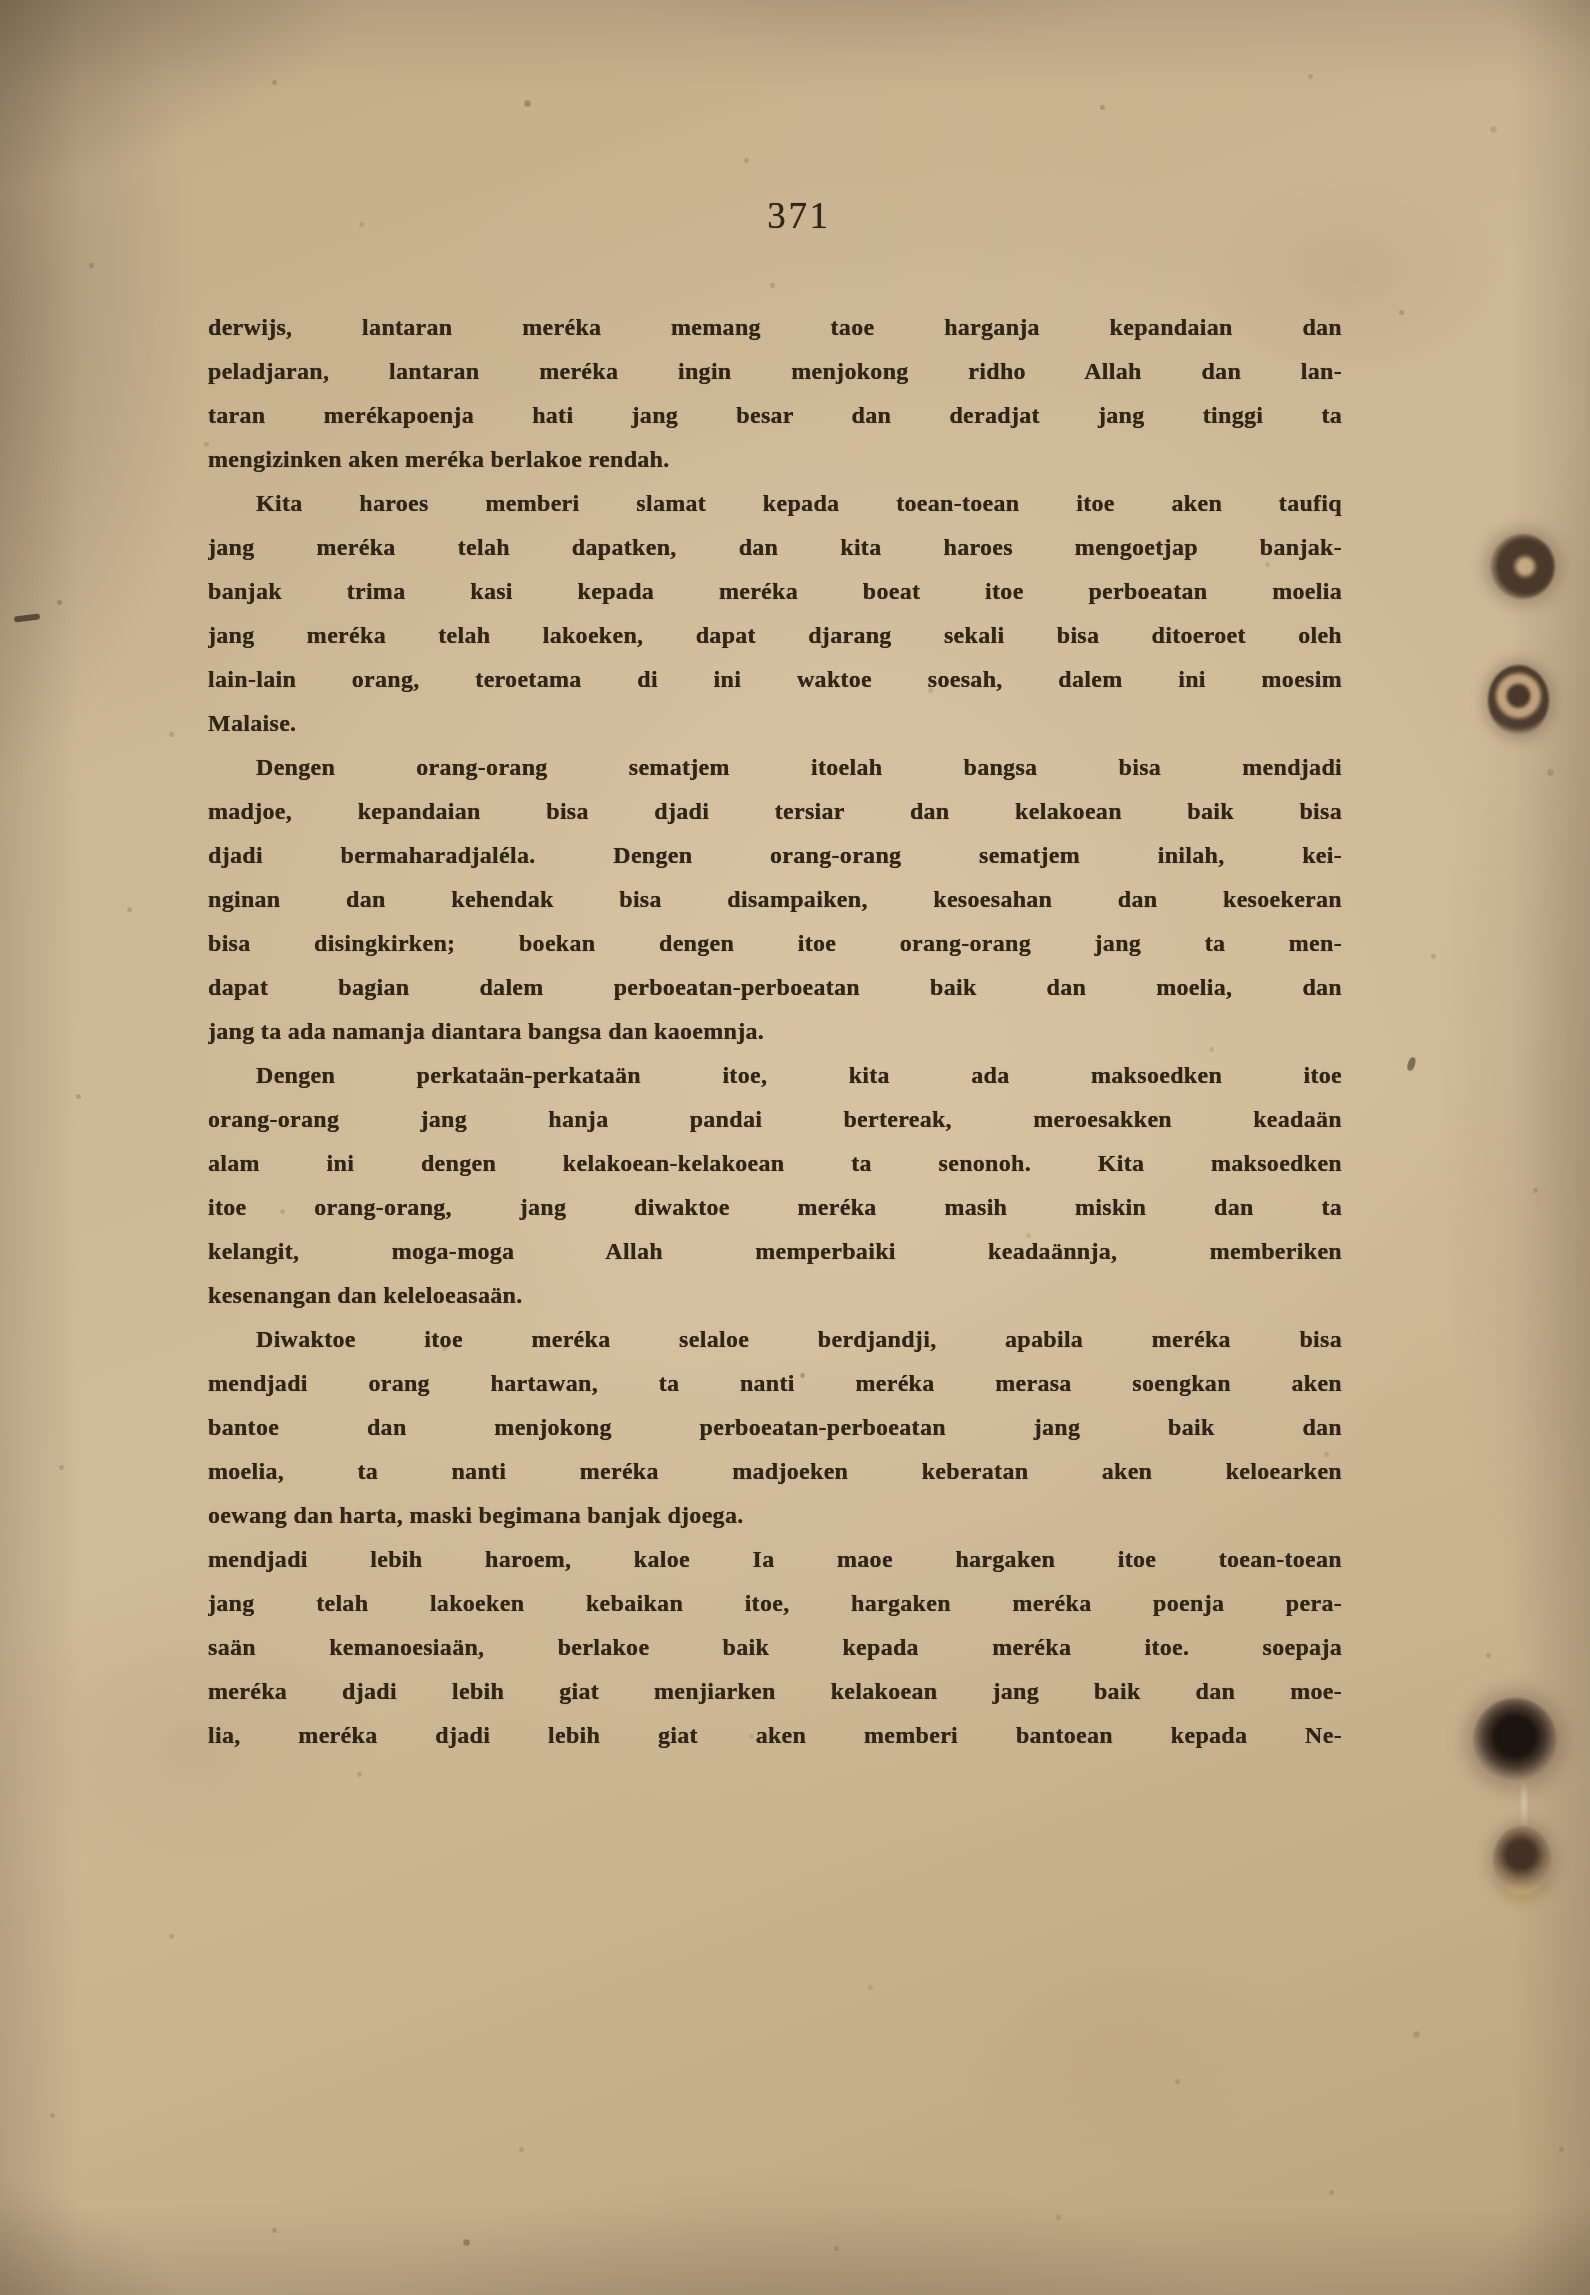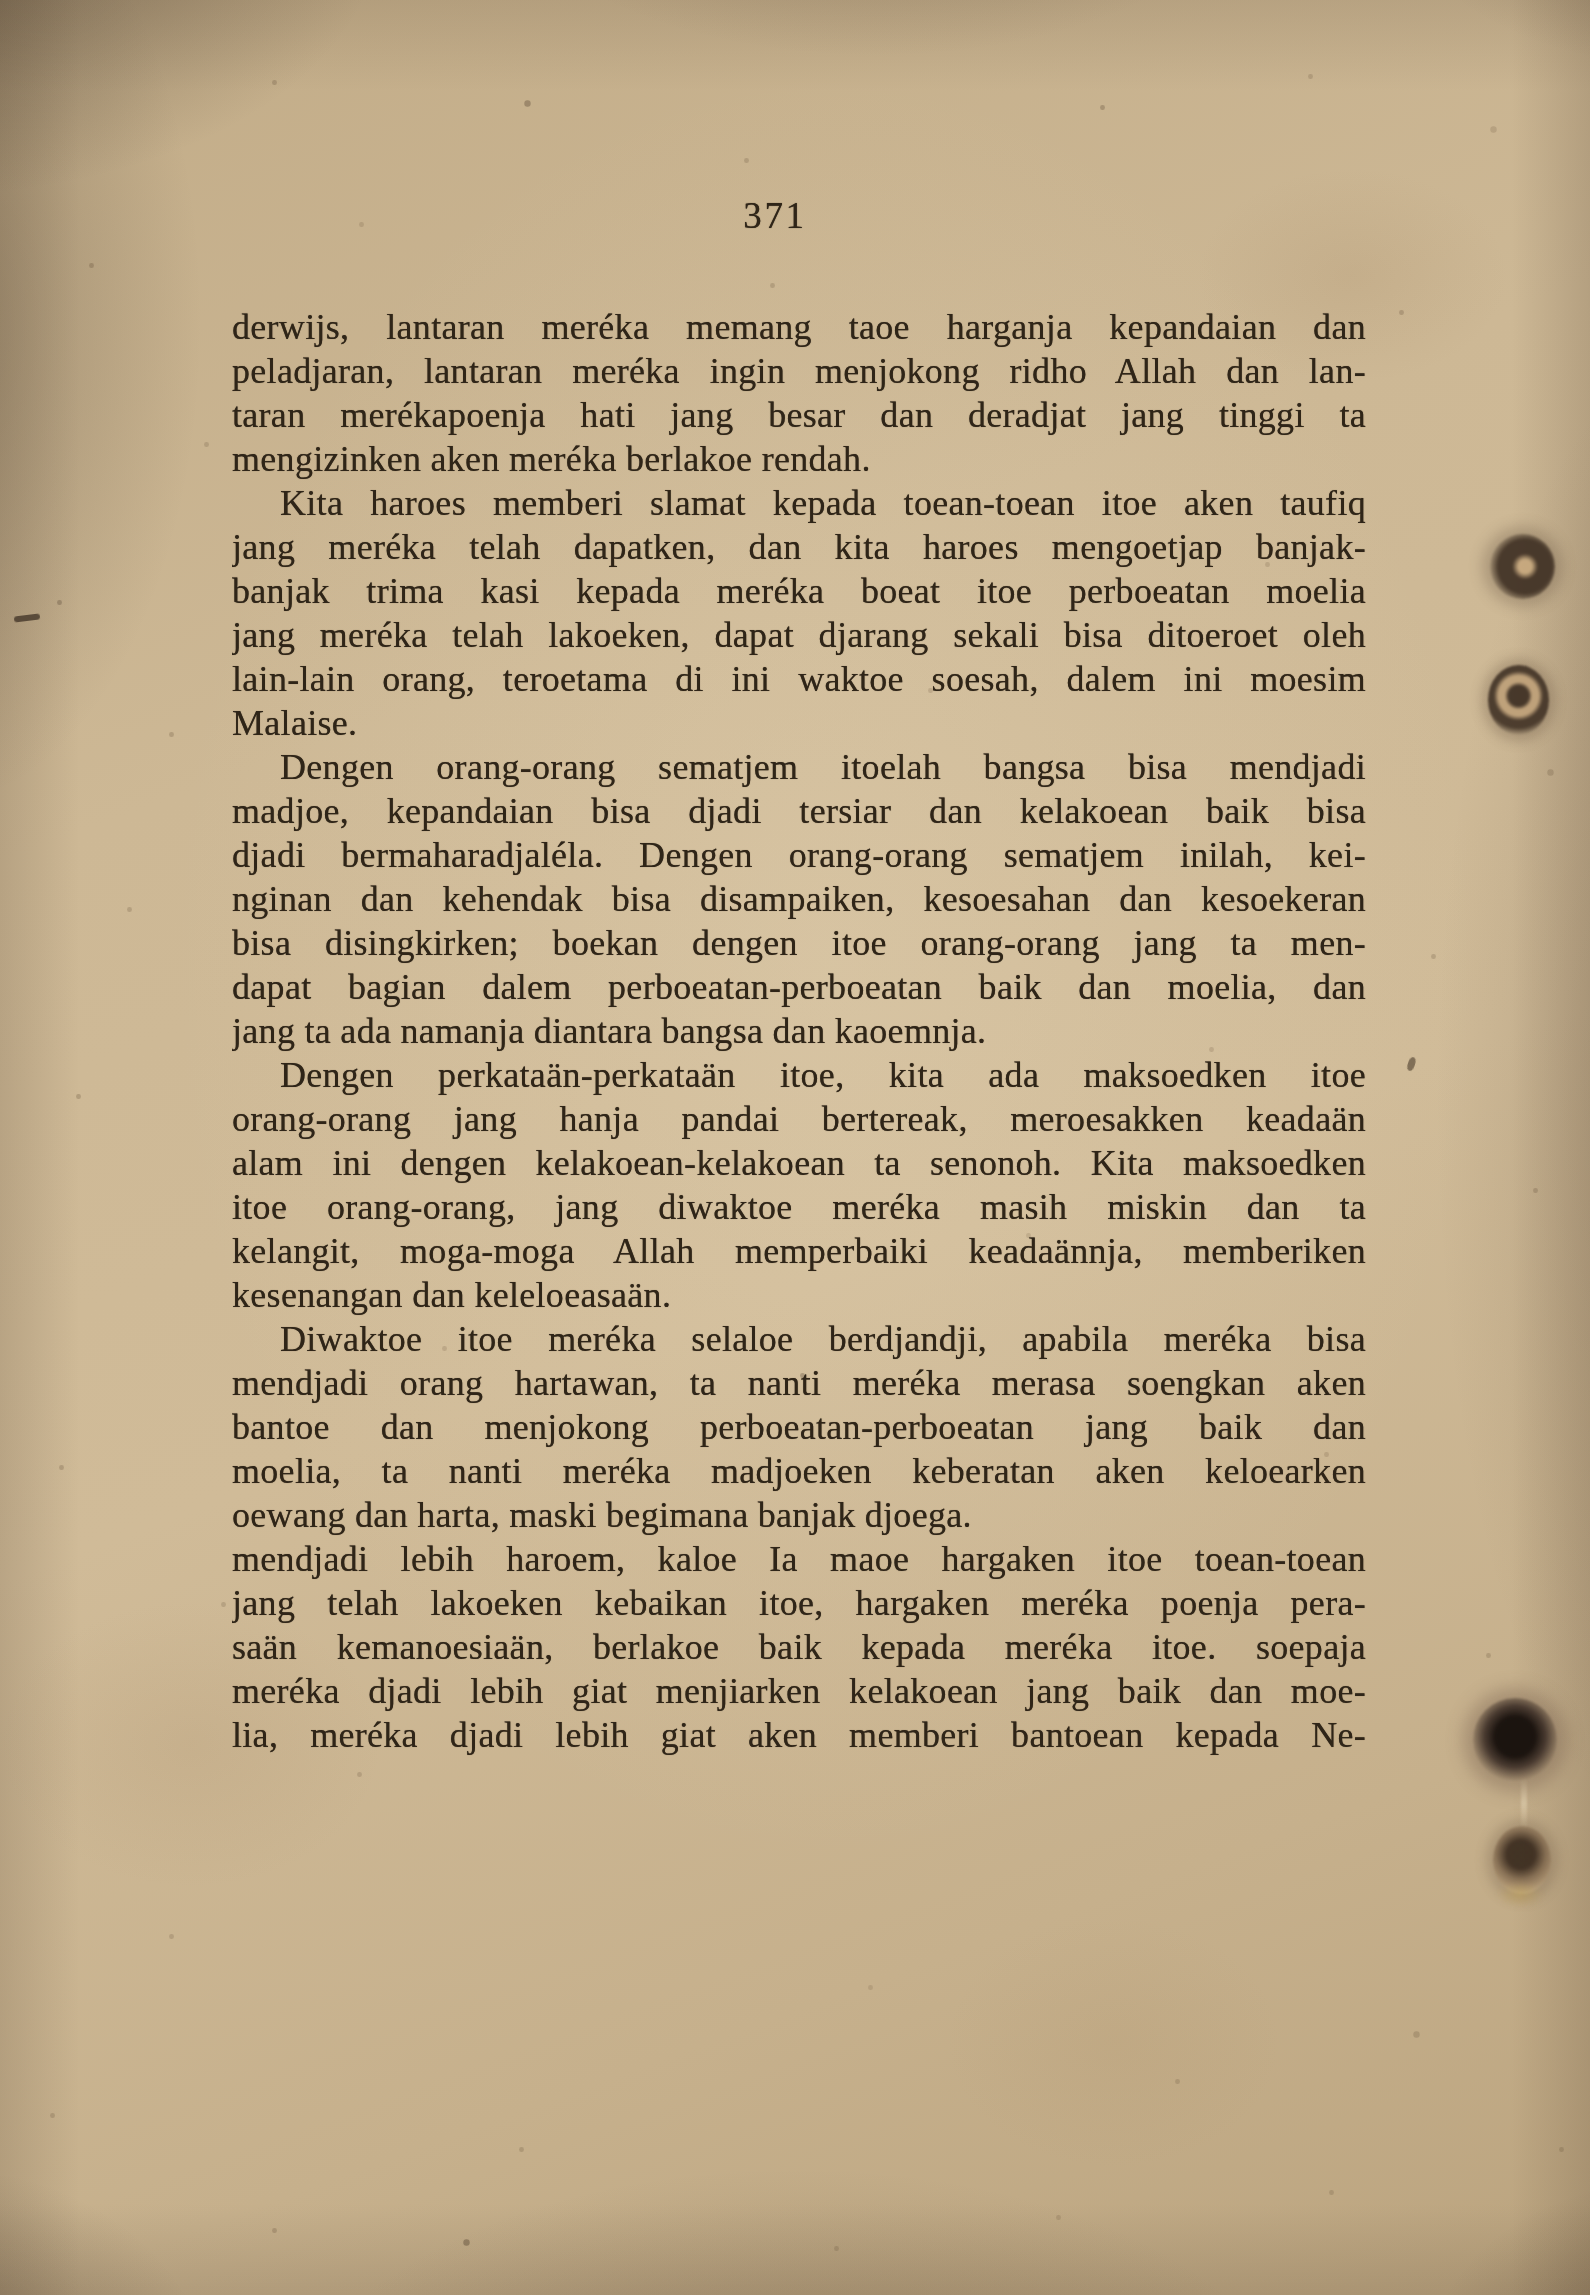--- a/index.html
+++ b/index.html
@@ -59,33 +59,34 @@
       358px 1773px 0 0.9px rgba(92,72,52,.20), 750px 1735px 0 0.9px rgba(92,72,52,.16),
       1415px 2033px 0 1.7px rgba(92,72,52,.22), 170px 1935px 0 0.9px rgba(92,72,52,.20),
       869px 1986px 0 0.9px rgba(92,72,52,.16), 1176px 2080px 0 0.9px rgba(92,72,52,.20),
       520px 2148px 0 0.9px rgba(92,72,52,.22), 1330px 2191px 0 0.9px rgba(92,72,52,.20),
       273px 2229px 0 0.9px rgba(92,72,52,.24), 835px 2247px 0 0.9px rgba(92,72,52,.20),
       465px 2241px 0 1.7px rgba(80,62,45,.40), 1057px 2216px 0 0.9px rgba(92,72,52,.18),
       51px 2114px 0 0.9px rgba(92,72,52,.22), 1560px 2148px 0 0.9px rgba(92,72,52,.22);
   }
   .pagenum {
     position: absolute;
-    left: 208px; top: 194px; width: 1134px;
+    left: 232px; top: 194px; width: 1134px;
     text-align: center;
     font-size: 37px;
     letter-spacing: 2.6px;
     text-shadow: 0 0 0.9px rgba(47,37,24,.85);
   }
   .text {
     position: absolute;
-    left: 232px; top: 305px; width: 1134px;
-    font-size: 36px;
+    left: 208px; top: 305px; width: 1134px;
+    font-size: 24px;
     line-height: 44px;
     letter-spacing: 0.3px;
     text-shadow: 0 0 0.7px rgba(47,37,24,.80);
+    font-weight: bold;
   }
   .line {
     height: 44px;
     overflow: hidden;
     text-align: justify;
     text-align-last: justify;
   }
   .line.j::after { content: ""; display: inline-block; width: 100%; }
   .line.nj { text-align: left; text-align-last: left; }
   .line.ind { text-indent: 48px; }

